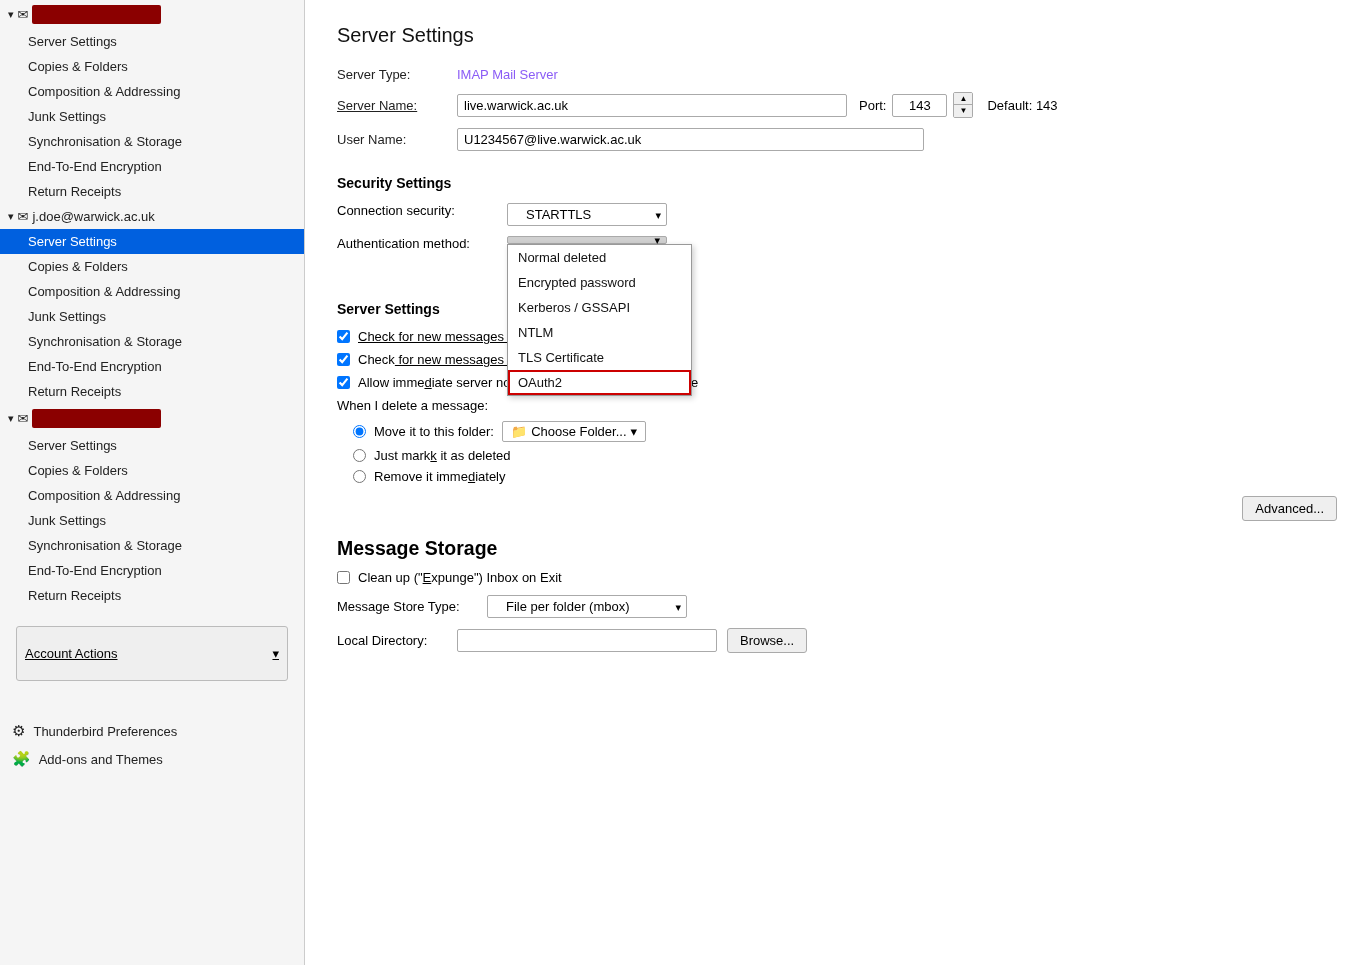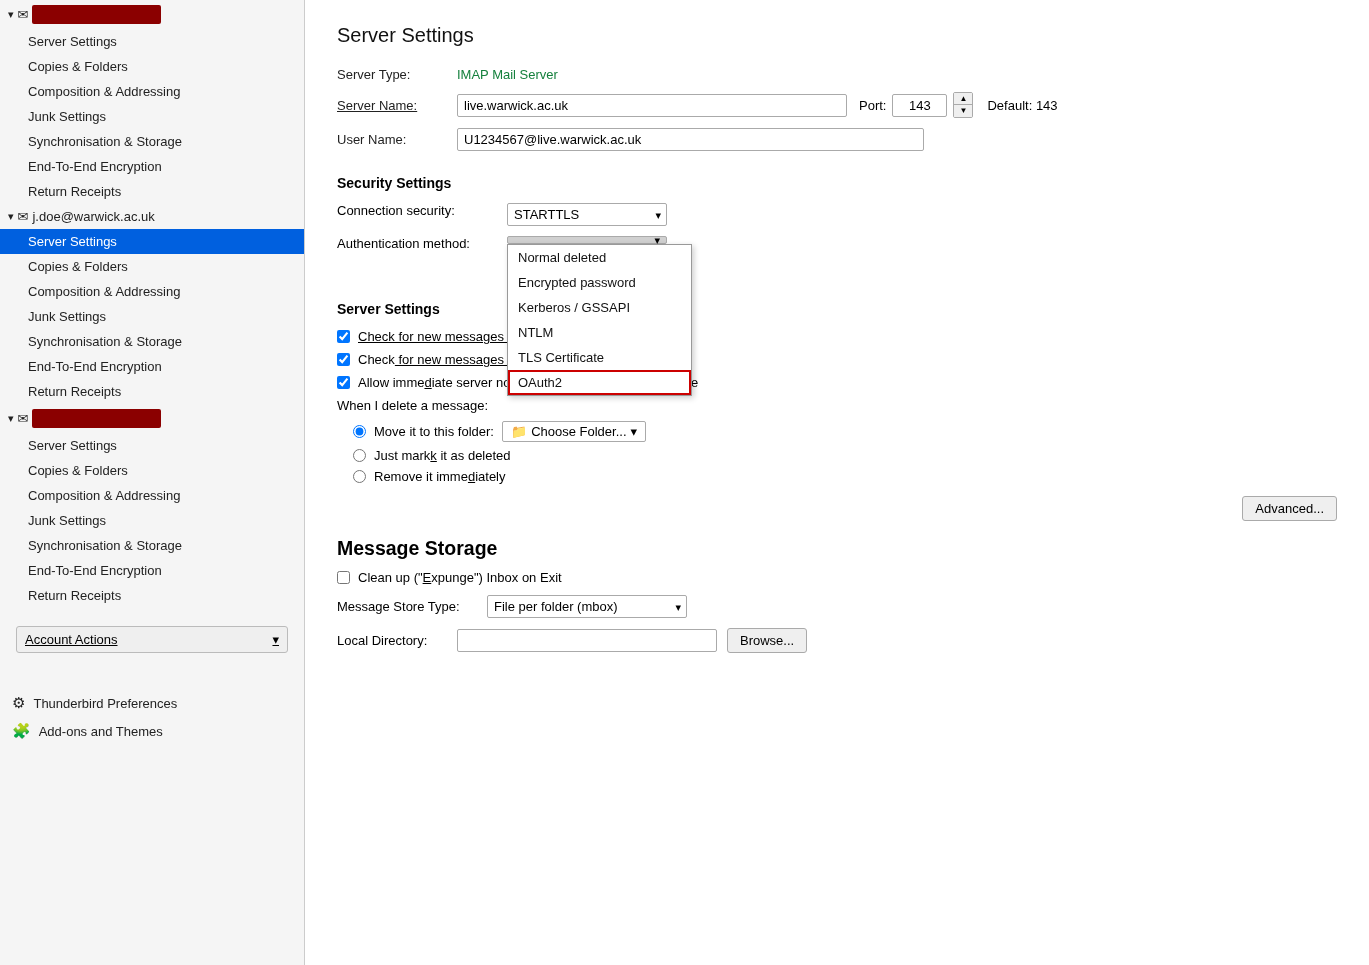--- a/index.html
+++ b/index.html
@@ -54,21 +54,21 @@
     .sidebar-group-title .icon { margin-right: 4px; }
 
     .sidebar-account-actions {
       margin: 8px 8px 0 8px;
       border: 1px solid #bbb;
       border-radius: 3px;
       background: #efefef;
       display: flex;
       align-items: center;
       justify-content: space-between;
-      padding: 5px 8px;
+      padding: 19px 8px;
       cursor: pointer;
       text-decoration: underline;
       font-size: 13px;
       text-align: center;
     }
 
     .sidebar-bottom {
       margin-top: 16px;
       padding: 0 8px;
     }
@@ -104,21 +104,21 @@
       margin-bottom: 10px;
     }
     .field-label {
       min-width: 120px;
       font-size: 13px;
       color: #222;
     }
     .field-label.underline { text-decoration: underline; }
     .field-value {
       font-size: 13px;
-      color: #15803d;
+      color: #8b5cf6;
     }
 
     input[type="text"] {
       font-size: 13px;
       padding: 3px 6px;
       border: 1px solid #aaa;
       border-radius: 2px;
       background: white;
     }
 
@@ -167,21 +167,21 @@
       margin-bottom: 10px;
       position: relative;
     }
     .dropdown-label {
       min-width: 170px;
       font-size: 13px;
     }
 
     select {
       font-size: 13px;
-      padding: 3px 6px;
+      padding: 3px 18px;
       border: 1px solid #aaa;
       border-radius: 2px;
       background: white;
       cursor: pointer;
       appearance: none;
       -webkit-appearance: none;
     }
 
     .select-wrapper {
       position: relative;

